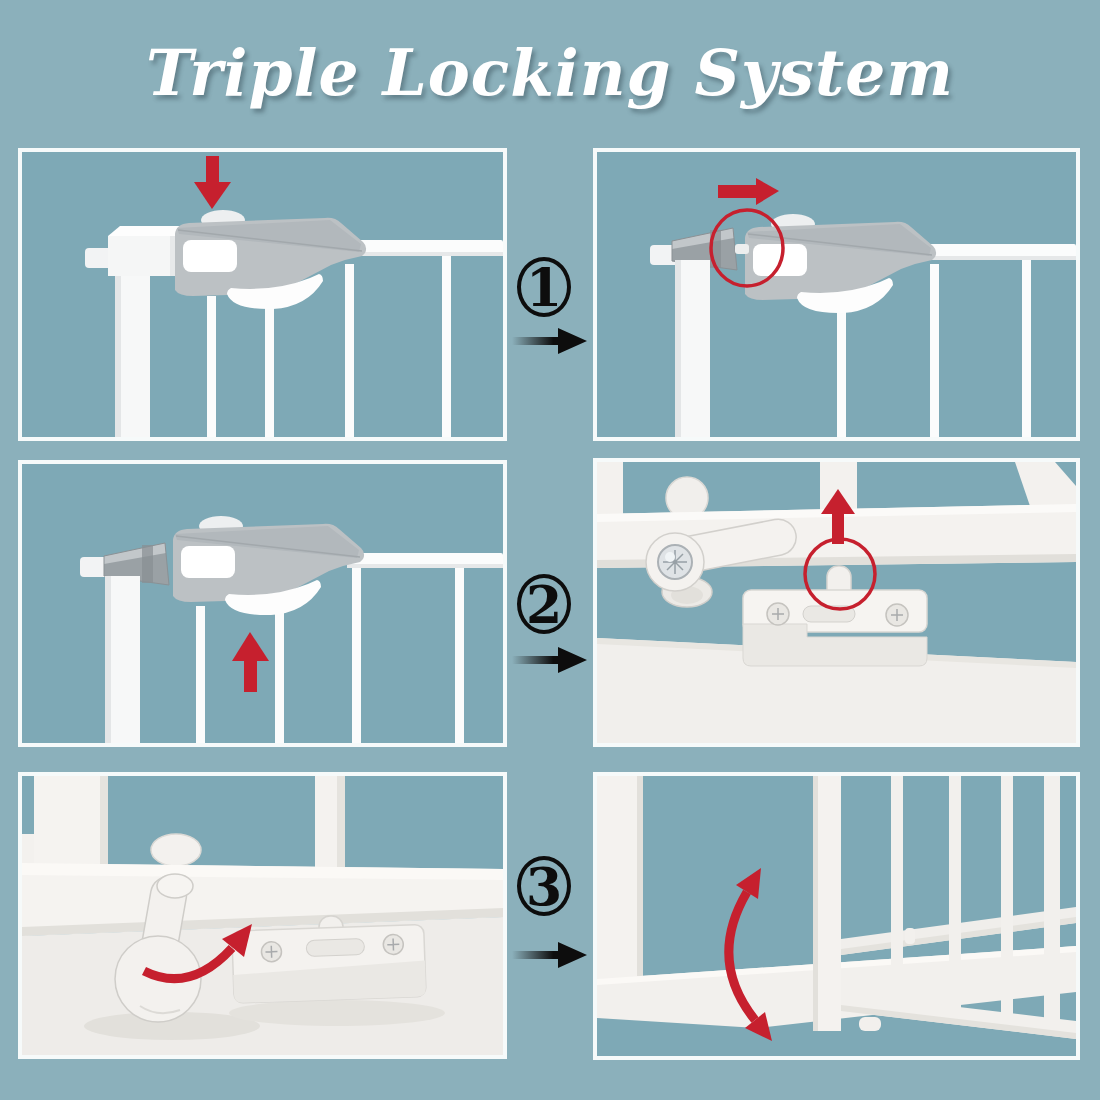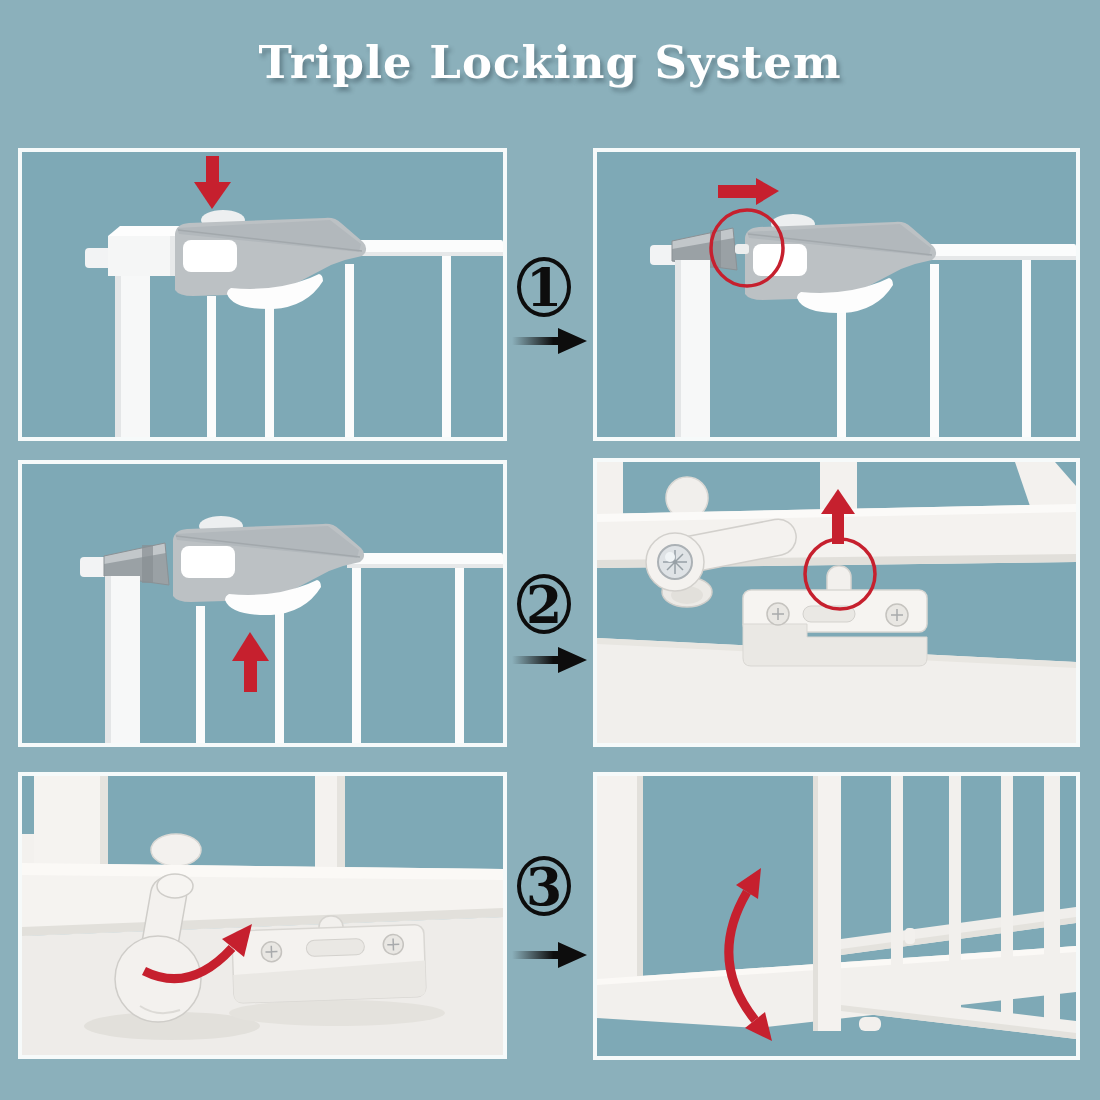--- a/index.html
+++ b/index.html
@@ -1,17 +1,17 @@
 <!DOCTYPE html>
 <html style="--bg: #8bb0bb; --panel: #7ea9b6; --frame: #f6fafa; --red: #c6202e;"><head>
 <meta charset="utf-8">
 <style>
   html,body{margin:0;padding:0;}
   .stage{position:relative;width:1100px;height:1100px;background:var(--bg,#8bb0bb);overflow:hidden;font-family:"DejaVu Serif",serif;}
-  .title{position:absolute;left:0;right:0;top:36px;text-align:center;font-size:45px;font-weight:bold;color:#fff;letter-spacing:1px;text-shadow:3px 4px 4px rgba(40,60,70,.4);}
+  .title{position:absolute;left:0;right:0;top:36px;text-align:center;font-size:63px;font-weight:bold;color:#fff;letter-spacing:1px;text-shadow:3px 4px 4px rgba(40,60,70,.4);font-style:italic;}
   .panel{position:absolute;border:4px solid var(--frame,#f6fafa);background:var(--panel,#7ea9b6);box-sizing:border-box;}
   .panel svg{display:block;}
   .p1{left:18px;top:148px;width:489px;height:293px;}
   .p2{left:593px;top:148px;width:487px;height:293px;}
   .p3{left:18px;top:460px;width:489px;height:287px;}
   .p4{left:593px;top:458px;width:487px;height:289px;}
   .p5{left:18px;top:772px;width:489px;height:287px;}
   .p6{left:593px;top:772px;width:487px;height:288px;}
   .badge{position:absolute;width:54px;height:60px;border:4px solid #0d0d0d;border-radius:50%;box-sizing:border-box;
          display:flex;align-items:center;justify-content:center;font-weight:bold;font-size:52px;color:#0d0d0d;}

